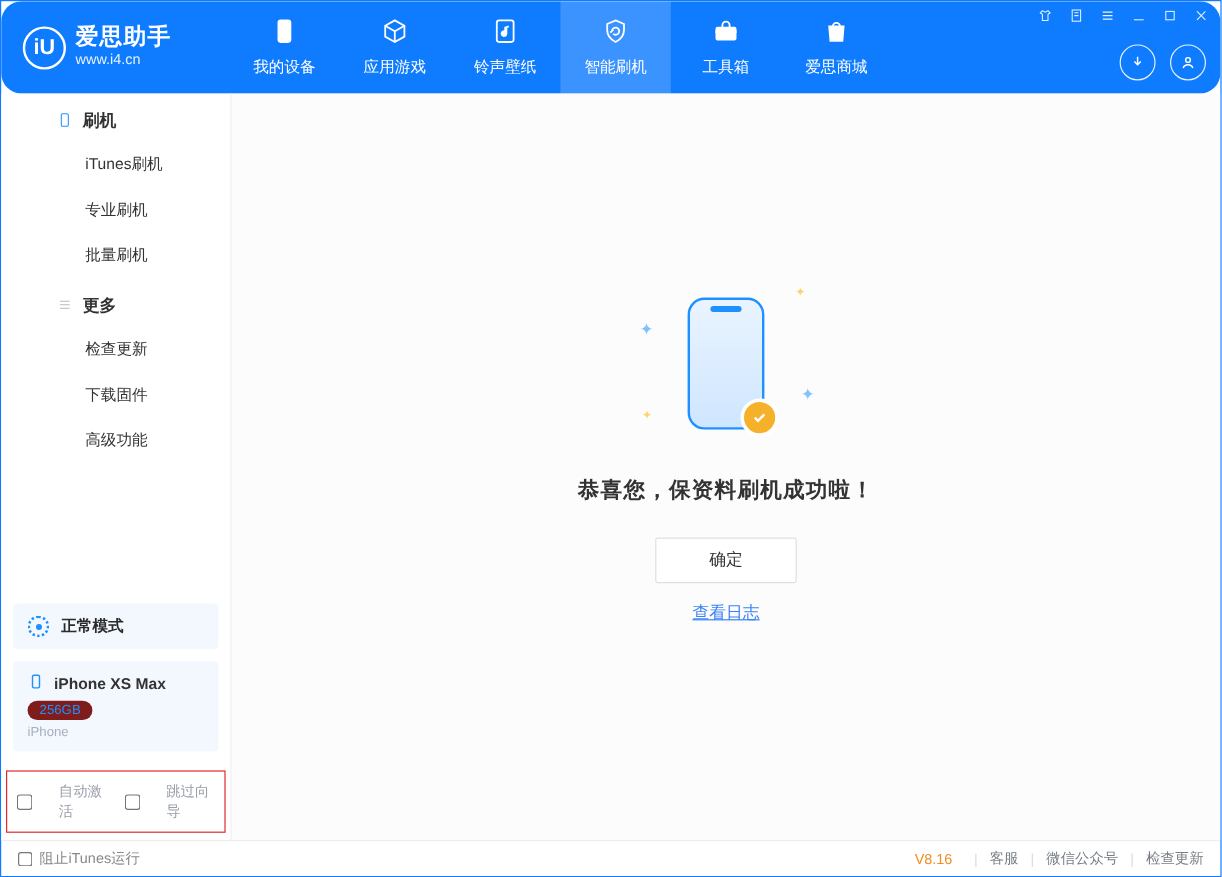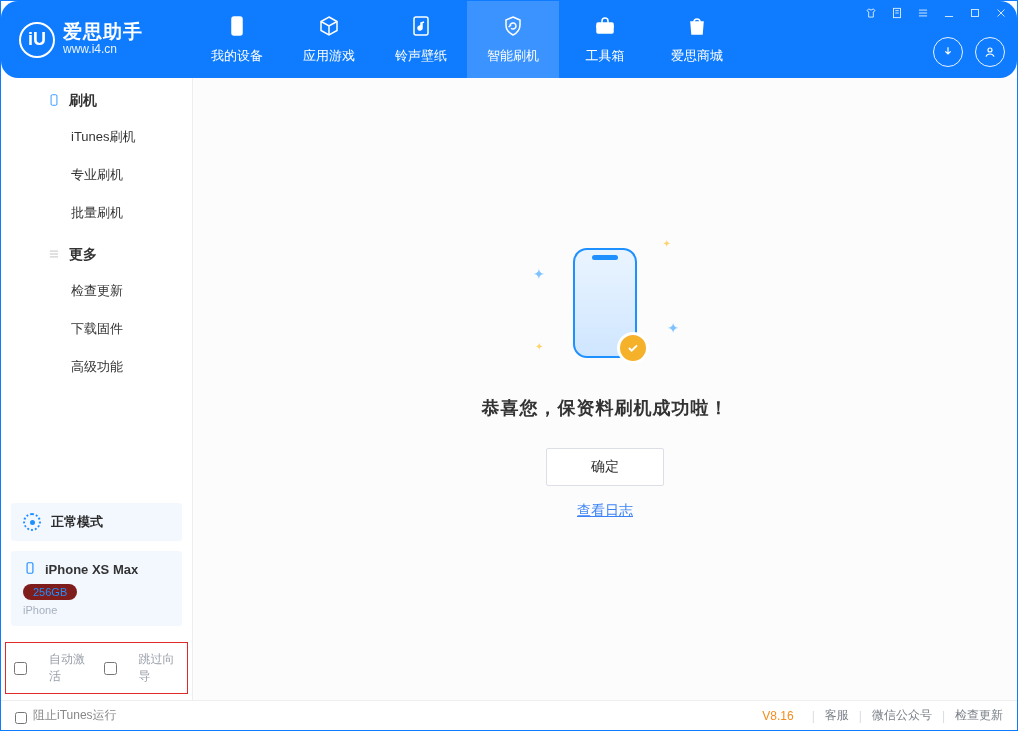--- a/index.html
+++ b/index.html
@@ -60,21 +60,21 @@
 .sparkle.s1 { left: 18px; top: 38px; }
 .sparkle.s2 { left: 20px; bottom: 26px; font-size: 10px; color: #ffd36b; }
 .sparkle.s3 { right: 24px; top: 10px; font-size: 10px; color: #ffd36b; }
 .sparkle.s4 { right: 16px; bottom: 42px; }
 .success-text { font-size: 18px; color: #333; font-weight: 600; letter-spacing: 1px; margin-bottom: 28px; }
 .ok-btn { border: 1px solid #dcdfe6; background: #fff; padding: 9px 44px; font-size: 14px; color: #333; cursor: pointer; border-radius: 2px; margin-bottom: 16px; }
 .log-link { color: #3b82f6; font-size: 14px; text-decoration: underline; cursor: pointer; }
 
 
 .footer { height: 30px; border-top: 1px solid #eee; display: flex; align-items: center; font-size: 12px; padding: 0 14px; color: #888; }
-.footer-left { display: flex; align-items: flex-end; gap: 6px; }
+.footer-left { display: flex; align-items: center; gap: 6px; }
 .footer-left input { width: 12px; height: 12px; }
 .footer-right { margin-left: auto; display: flex; align-items: center; gap: 10px; }
 .footer-right .ver { color: #f28c1e; margin-right: 8px; }
 .footer-right a { color: #7a7f87; text-decoration: none; cursor: pointer; }
 .footer-right .sep { color: #d9dce1; }
 
 .tab-icon svg { stroke-width: 1.5; }
 </style>
 </head>
 <body>

